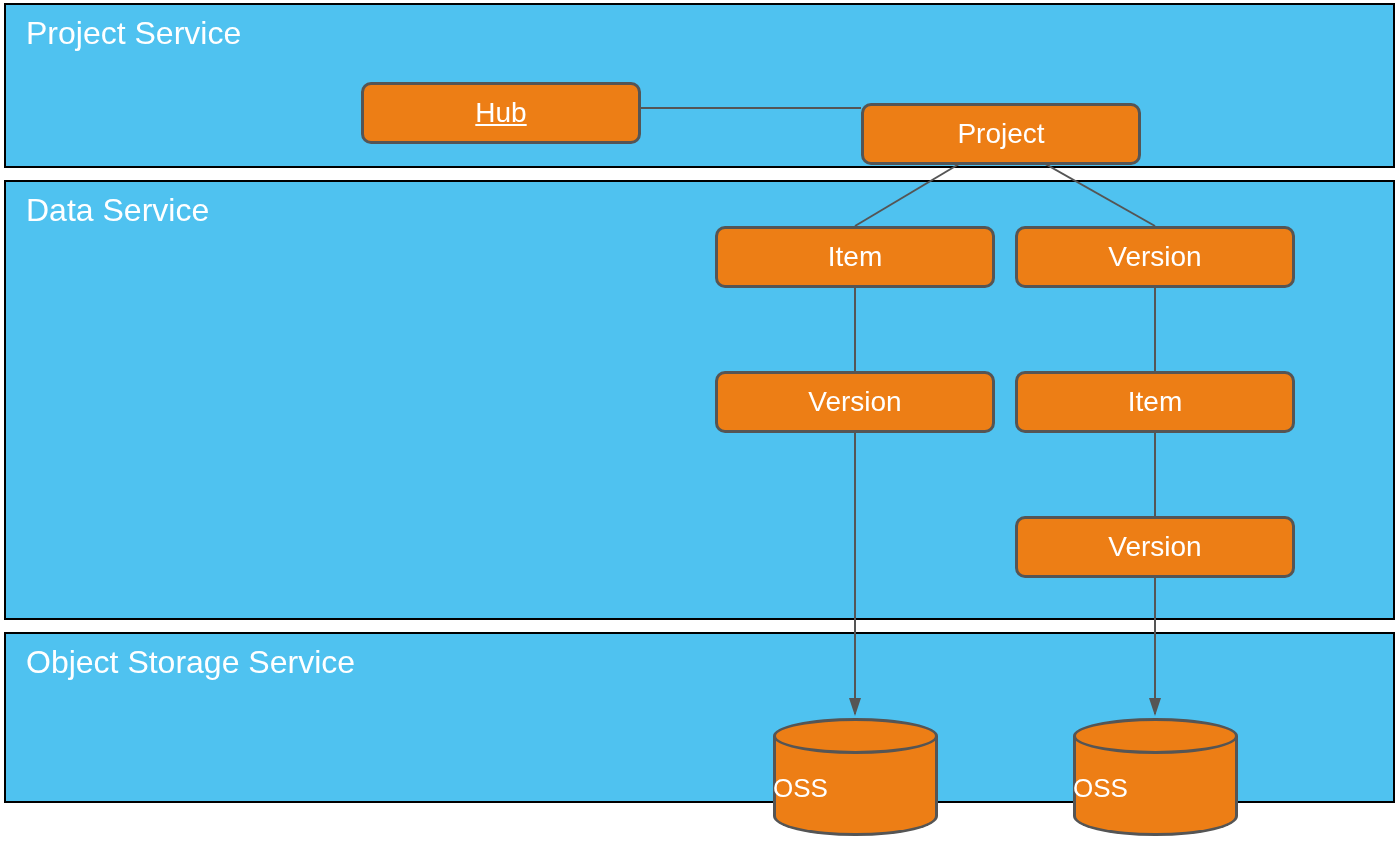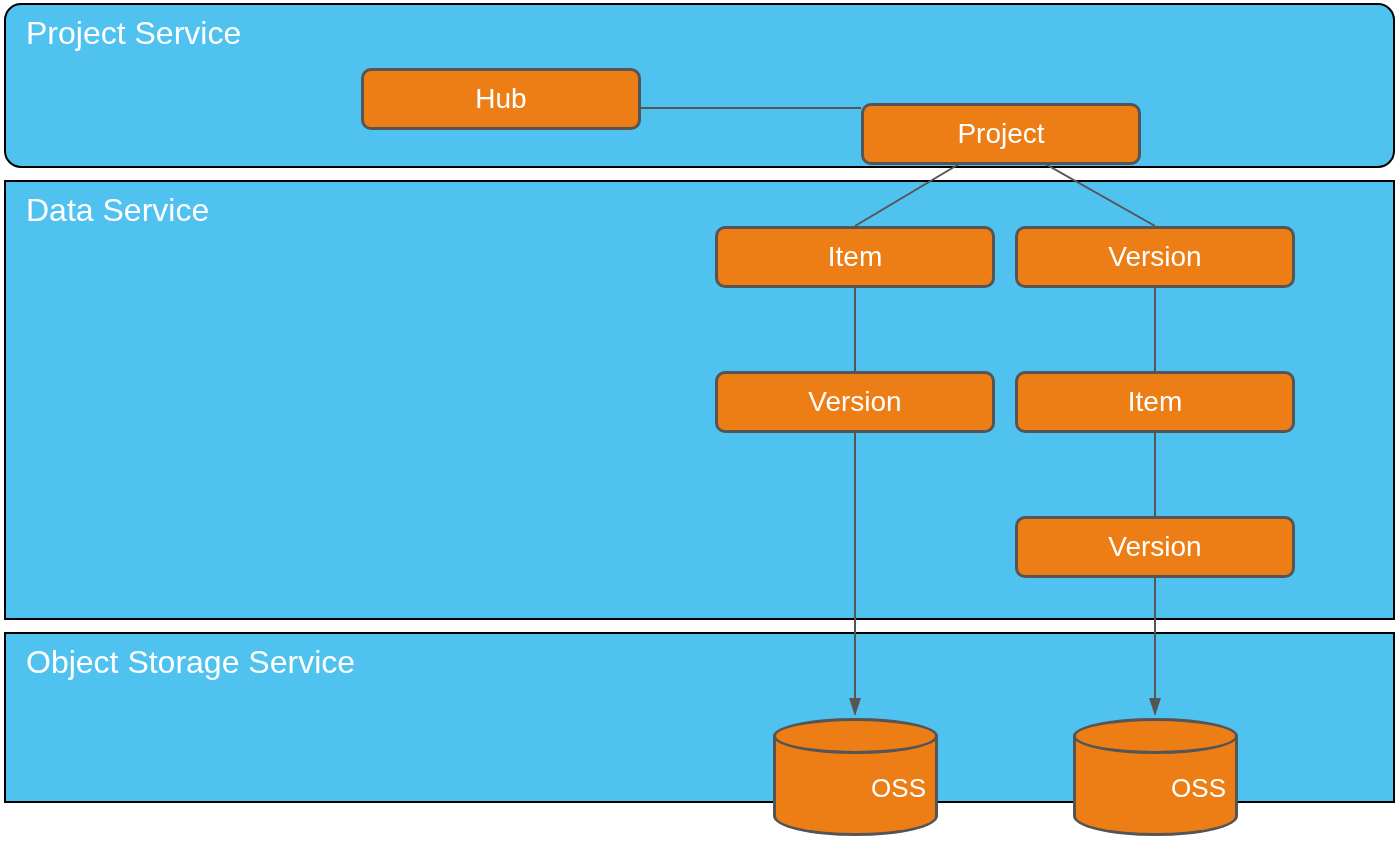--- a/index.html
+++ b/index.html
@@ -66,29 +66,29 @@
       width: 165px;
       height: 36px;
       background: #ed7e15;
       border: 3px solid #555;
       border-radius: 50%;
     }
     .cyl-label {
       position: absolute;
       top: 55px;
       width: 153px;
-      text-align: right;
+      text-align: left;
       color: #fff;
       font-size: 26px;
     }
   </style>
 </head>
 <body>
 
-<div class="section" style="left:4px; top:3px; width:1391px; height:165px;border-radius:17px;">
+<div class="section" style="left:4px; top:3px; width:1391px; height:165px;">
   <div class="section-title">Project Service</div>
 </div>
 
 <div class="section" style="left:4px; top:180px; width:1391px; height:440px;">
   <div class="section-title">Data Service</div>
 </div>
 
 <div class="section" style="left:4px; top:632px; width:1391px; height:171px;">
   <div class="section-title">Object Storage Service</div>
 </div>
@@ -109,21 +109,21 @@
 
   <line x1="1155" y1="288" x2="1155" y2="371" stroke="#555" stroke-width="2"></line>
 
   <line x1="1155" y1="433" x2="1155" y2="516" stroke="#555" stroke-width="2"></line>
 
   <line x1="855" y1="433" x2="855" y2="714" stroke="#555" stroke-width="2" marker-end="url(#arrow)"></line>
 
   <line x1="1155" y1="578" x2="1155" y2="714" stroke="#555" stroke-width="2" marker-end="url(#arrow)"></line>
 </svg>
 
-<div class="node" style="left:361px; top:68px;">
+<div class="node" style="left:361px; top:82px;text-decoration:underline;">
   <span>Hub</span>
 </div>
 
 <div class="node" style="left:861px; top:77px;margin-top:26px;">
   <span>Project</span>
 </div>
 
 <div class="node" style="left:715px; top:226px;">
   <span>Item</span>
 </div>

